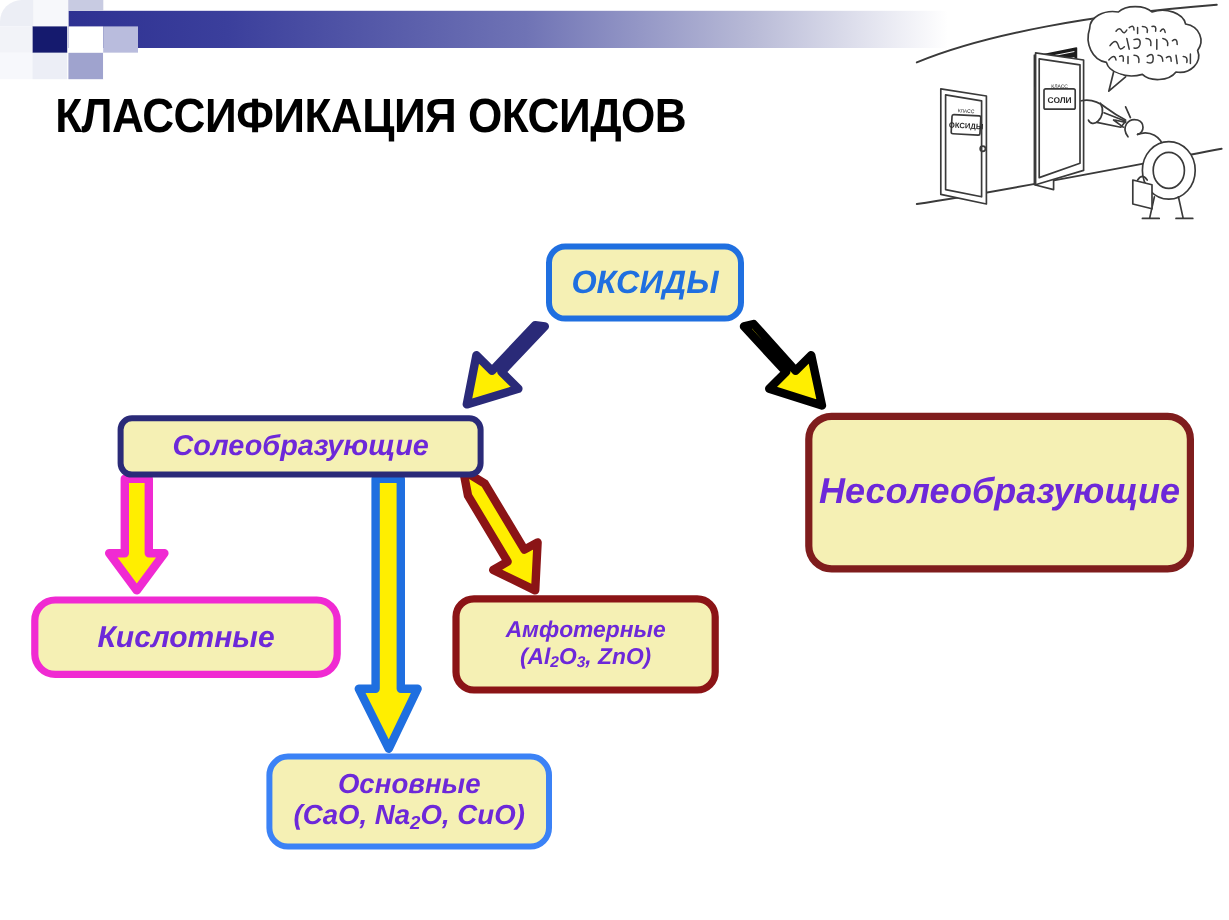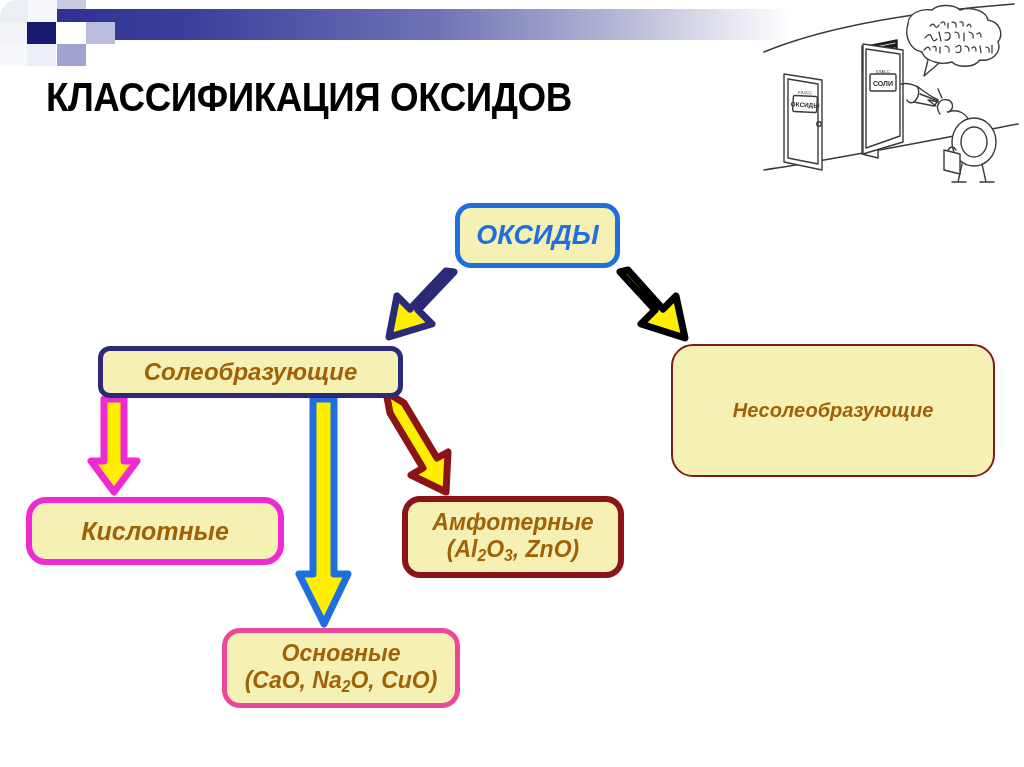--- a/index.html
+++ b/index.html
@@ -59,21 +59,21 @@
     position: absolute;
     background: #f5f0b4;
     box-sizing: border-box;
     display: flex;
     flex-direction: column;
     align-items: center;
     justify-content: center;
     text-align: center;
     font-weight: bold;
     font-style: italic;
-    color: #a16207;
+    color: #6d28d9;
     line-height: 1.16;
     z-index: 5;
   }
   .node .ln { display: block; white-space: nowrap; }
   sub { font-size: 0.68em; vertical-align: -0.25em; font-style: italic; }
 
   #node-oxides {
     left: 455px; top: 203px;
     width: 165px; height: 65px;
     border: 5px solid #1f6fe0;
@@ -84,43 +84,42 @@
   #node-salt-forming {
     left: 98px; top: 346px;
     width: 305px; height: 52px;
     border: 5px solid #2a2a78;
     border-radius: 12px;
     font-size: 24px;
   }
   #node-non-salt-forming {
     left: 671px; top: 344px;
     width: 324px; height: 133px;
-    border: 2px solid #7f1d1d;
+    border: 6px solid #7f1d1d;
     border-radius: 22px;
-    font-size: 20px;
+    font-size: 30px;
   }
   #node-acidic {
     left: 26px; top: 497px;
     width: 258px; height: 68px;
     border: 6px solid #f02ad2;
     border-radius: 20px;
     font-size: 25px;
   }
   #node-amphoteric {
     left: 377px; top: 496px;
     width: 222px; height: 82px;
     border: 6px solid #8b1416;
     border-radius: 18px;
-    font-size: 23px;
-    margin-left: 25px;
+    font-size: 19px;
   }
   #node-basic {
     left: 222px; top: 628px;
     width: 238px; height: 80px;
-    border: 5px solid #ec4899;
+    border: 5px solid #3b82f6;
     border-radius: 18px;
     font-size: 23px;
   }
 
   
   #arrows {
     position: absolute;
     left: 0; top: 0;
     width: 1024px; height: 767px;
     z-index: 2;

